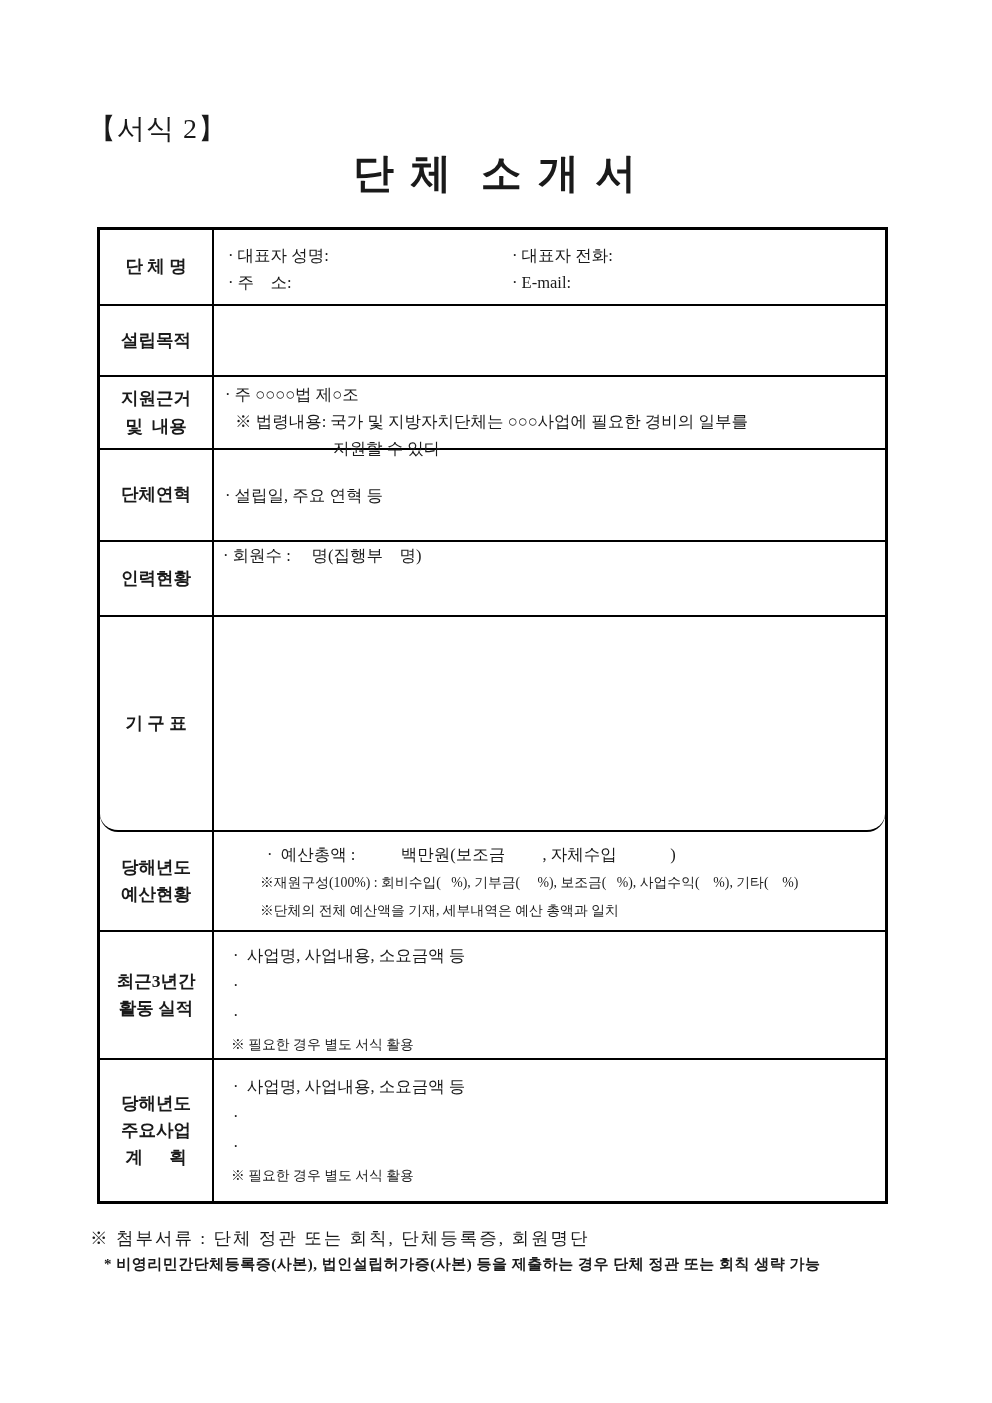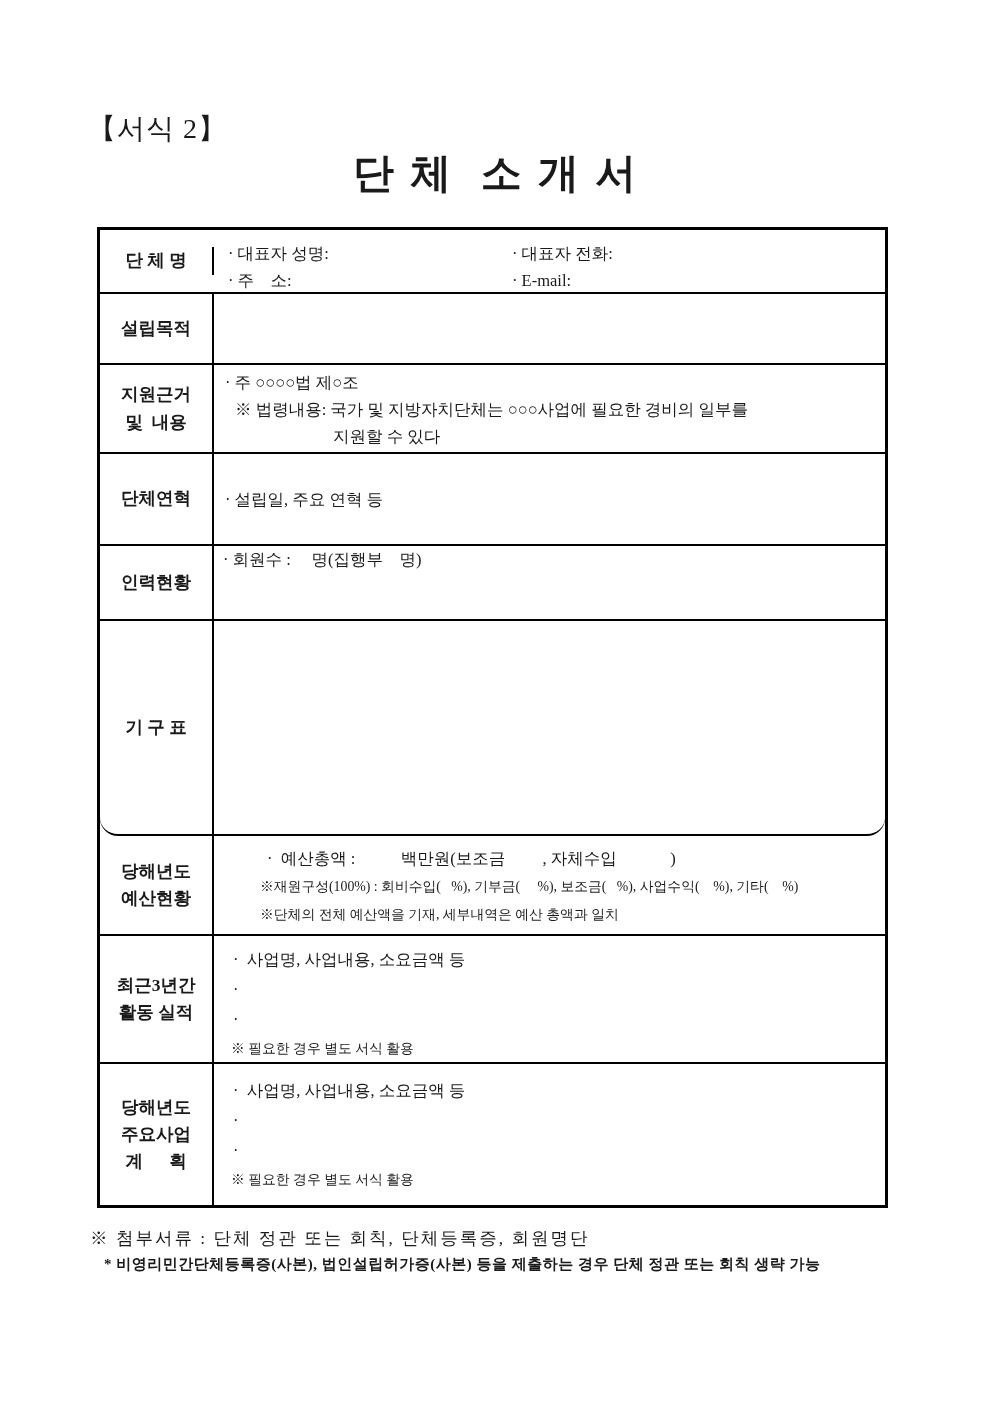--- a/index.html
+++ b/index.html
@@ -53,23 +53,23 @@
     font-size: 17.5px;
     line-height: 1.55;
   }
   .content-cell {
     flex: 1;
     font-size: 16.5px;
     position: relative;
   }
 
   
-  .r-orgname   { height: 64px; align-items: center; }
+  .r-orgname   { height: 76px; }
   .r-purpose   { height: 71px; }
-  .r-basis     { height: 89px; }
+  .r-basis     { height: 73px; }
   .r-history   { height: 92px; }
   .r-personnel { height: 75px; }
   .r-orgchart  { height: 215px; border-radius: 18px; }
   .r-budget    { height: 100px; }
   .r-recent    { height: 128px; }
   .r-plan      { height: 141px; }
 
   .pair-grid {
     display: grid;
     grid-template-columns: 284px 1fr;

